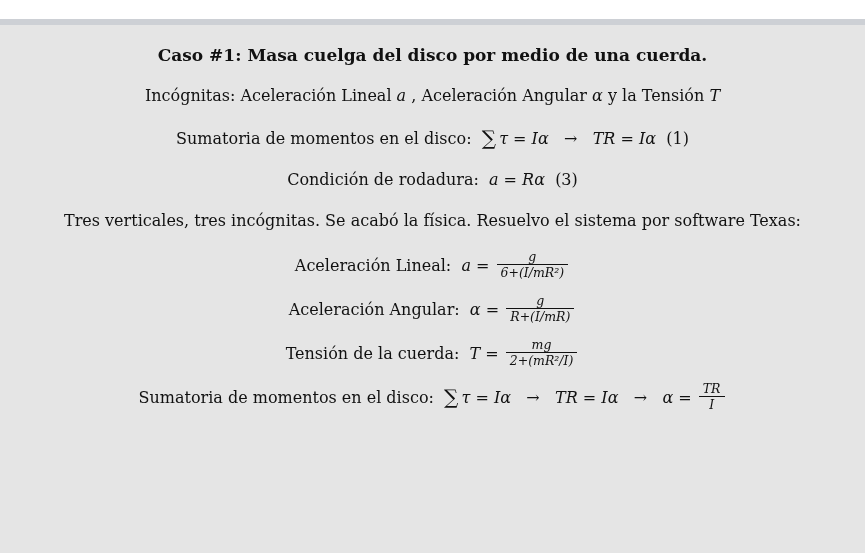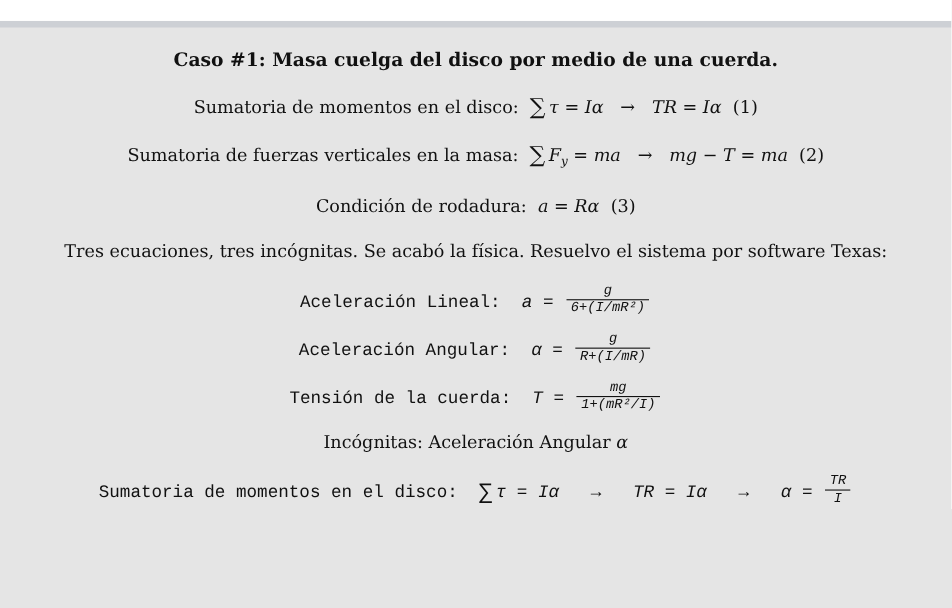--- a/index.html
+++ b/index.html
@@ -31,21 +31,21 @@
     font-size: 16px;
     margin: 0 0 19px 0;
     white-space: nowrap;
   }
   .line.title-line {
     font-size: 17px;
     font-weight: 700;
     line-height: 24px;
     margin-bottom: 18px;
   }
-  .line.has-frac { margin-bottom: 13px; font-family: Liberation Mono, monospace; }
+  .line.has-frac { margin-bottom: 13px; }
   .run-up { font-style: normal; }
   .run-it { font-style: italic; }
   .run-b  { font-weight: 700; }
   .run-sum {
     font-style: normal;
     font-size: 1.25em;
     position: relative;
     top: 1px;
   }
   .run-subit {
@@ -69,24 +69,23 @@
   }
   .frac .num { border-bottom: 1.2px solid #111111; }
 </style>
 </head>
 <body>
 
 <div class="page" style="background: #e5e5e5; color: rgb(17, 17, 17); margin-top: 19px;">
   <div class="top-bar" style="background: rgb(205, 208, 213);"></div>
   <div class="content" id="doc-content">
       <div class="line title-line"><span class="run-b">Caso #1: Masa cuelga del disco por medio de una cuerda.</span></div>
+      <div class="line"><span class="run-up">Incógnitas: Aceleración Lineal </span><span class="run-it">a</span><span class="run-up"> , Aceleración Angular </span><span class="run-it">α</span><span class="run-up"> y la Tensión </span><span class="run-it">T</span></div>
       <div class="line"><span class="run-up">Sumatoria de momentos en el disco:&nbsp;&nbsp;</span><span class="run-sum">∑</span><span class="run-it"> τ = Iα</span><span class="run-up">&nbsp;&nbsp;&nbsp;→&nbsp;&nbsp;&nbsp;</span><span class="run-it">TR = Iα</span><span class="run-up">&nbsp;&nbsp;(1)</span></div>
-      <div class="line"><span class="run-up">Sumatoria de fuerzas verticales en la masa:&nbsp;&nbsp;</span><span class="run-sum">∑</span><span class="run-it"> F</span><span class="run-subit">y</span><span class="run-it"> = ma</span><span class="run-up">&nbsp;&nbsp;&nbsp;→&nbsp;&nbsp;&nbsp;</span><span class="run-it">mg − T = ma</span><span class="run-up">&nbsp;&nbsp;(2)</span></div>
       <div class="line"><span class="run-up">Condición de rodadura:&nbsp;&nbsp;</span><span class="run-it">a = Rα</span><span class="run-up">&nbsp;&nbsp;(3)</span></div>
-      <div class="line"><span class="run-up">Tres ecuaciones, tres incógnitas. Se acabó la física. Resuelvo el sistema por software Texas:</span></div>
+      <div class="line"><span class="run-up">Tres verticales, tres incógnitas. Se acabó la física. Resuelvo el sistema por software Texas:</span></div>
       <div class="line has-frac"><span class="run-up">Aceleración Lineal:&nbsp;&nbsp;</span><span class="run-it">a = </span><span class="frac"><span class="num run-it"><span class="run-it">g</span></span><span class="den run-it"><span class="run-it">6+(I/mR²)</span></span></span></div>
       <div class="line has-frac"><span class="run-up">Aceleración Angular:&nbsp;&nbsp;</span><span class="run-it">α = </span><span class="frac"><span class="num run-it"><span class="run-it">g</span></span><span class="den run-it"><span class="run-it">R+(I/mR)</span></span></span></div>
-      <div class="line has-frac"><span class="run-up">Tensión de la cuerda:&nbsp;&nbsp;</span><span class="run-it">T = </span><span class="frac"><span class="num run-it"><span class="run-it">mg</span></span><span class="den run-it"><span class="run-it">1+(mR²/I)</span></span></span></div>
-      <div class="line"><span class="run-up">Incógnitas: Aceleración Angular </span><span class="run-it">α</span></div>
+      <div class="line has-frac"><span class="run-up">Tensión de la cuerda:&nbsp;&nbsp;</span><span class="run-it">T = </span><span class="frac"><span class="num run-it"><span class="run-it">mg</span></span><span class="den run-it"><span class="run-it">2+(mR²/I)</span></span></span></div>
       <div class="line has-frac"><span class="run-up">Sumatoria de momentos en el disco:&nbsp;&nbsp;</span><span class="run-sum">∑</span><span class="run-it"> τ = Iα</span><span class="run-up">&nbsp;&nbsp;&nbsp;→&nbsp;&nbsp;&nbsp;</span><span class="run-it">TR = Iα</span><span class="run-up">&nbsp;&nbsp;&nbsp;→&nbsp;&nbsp;&nbsp;</span><span class="run-it">α = </span><span class="frac"><span class="num run-it"><span class="run-it">TR</span></span><span class="den run-it"><span class="run-it">I</span></span></span></div>
     </div>
   <div class="bottom-bar" style="background: rgb(143, 150, 158);"></div>
 </div>
 
 </body></html>

